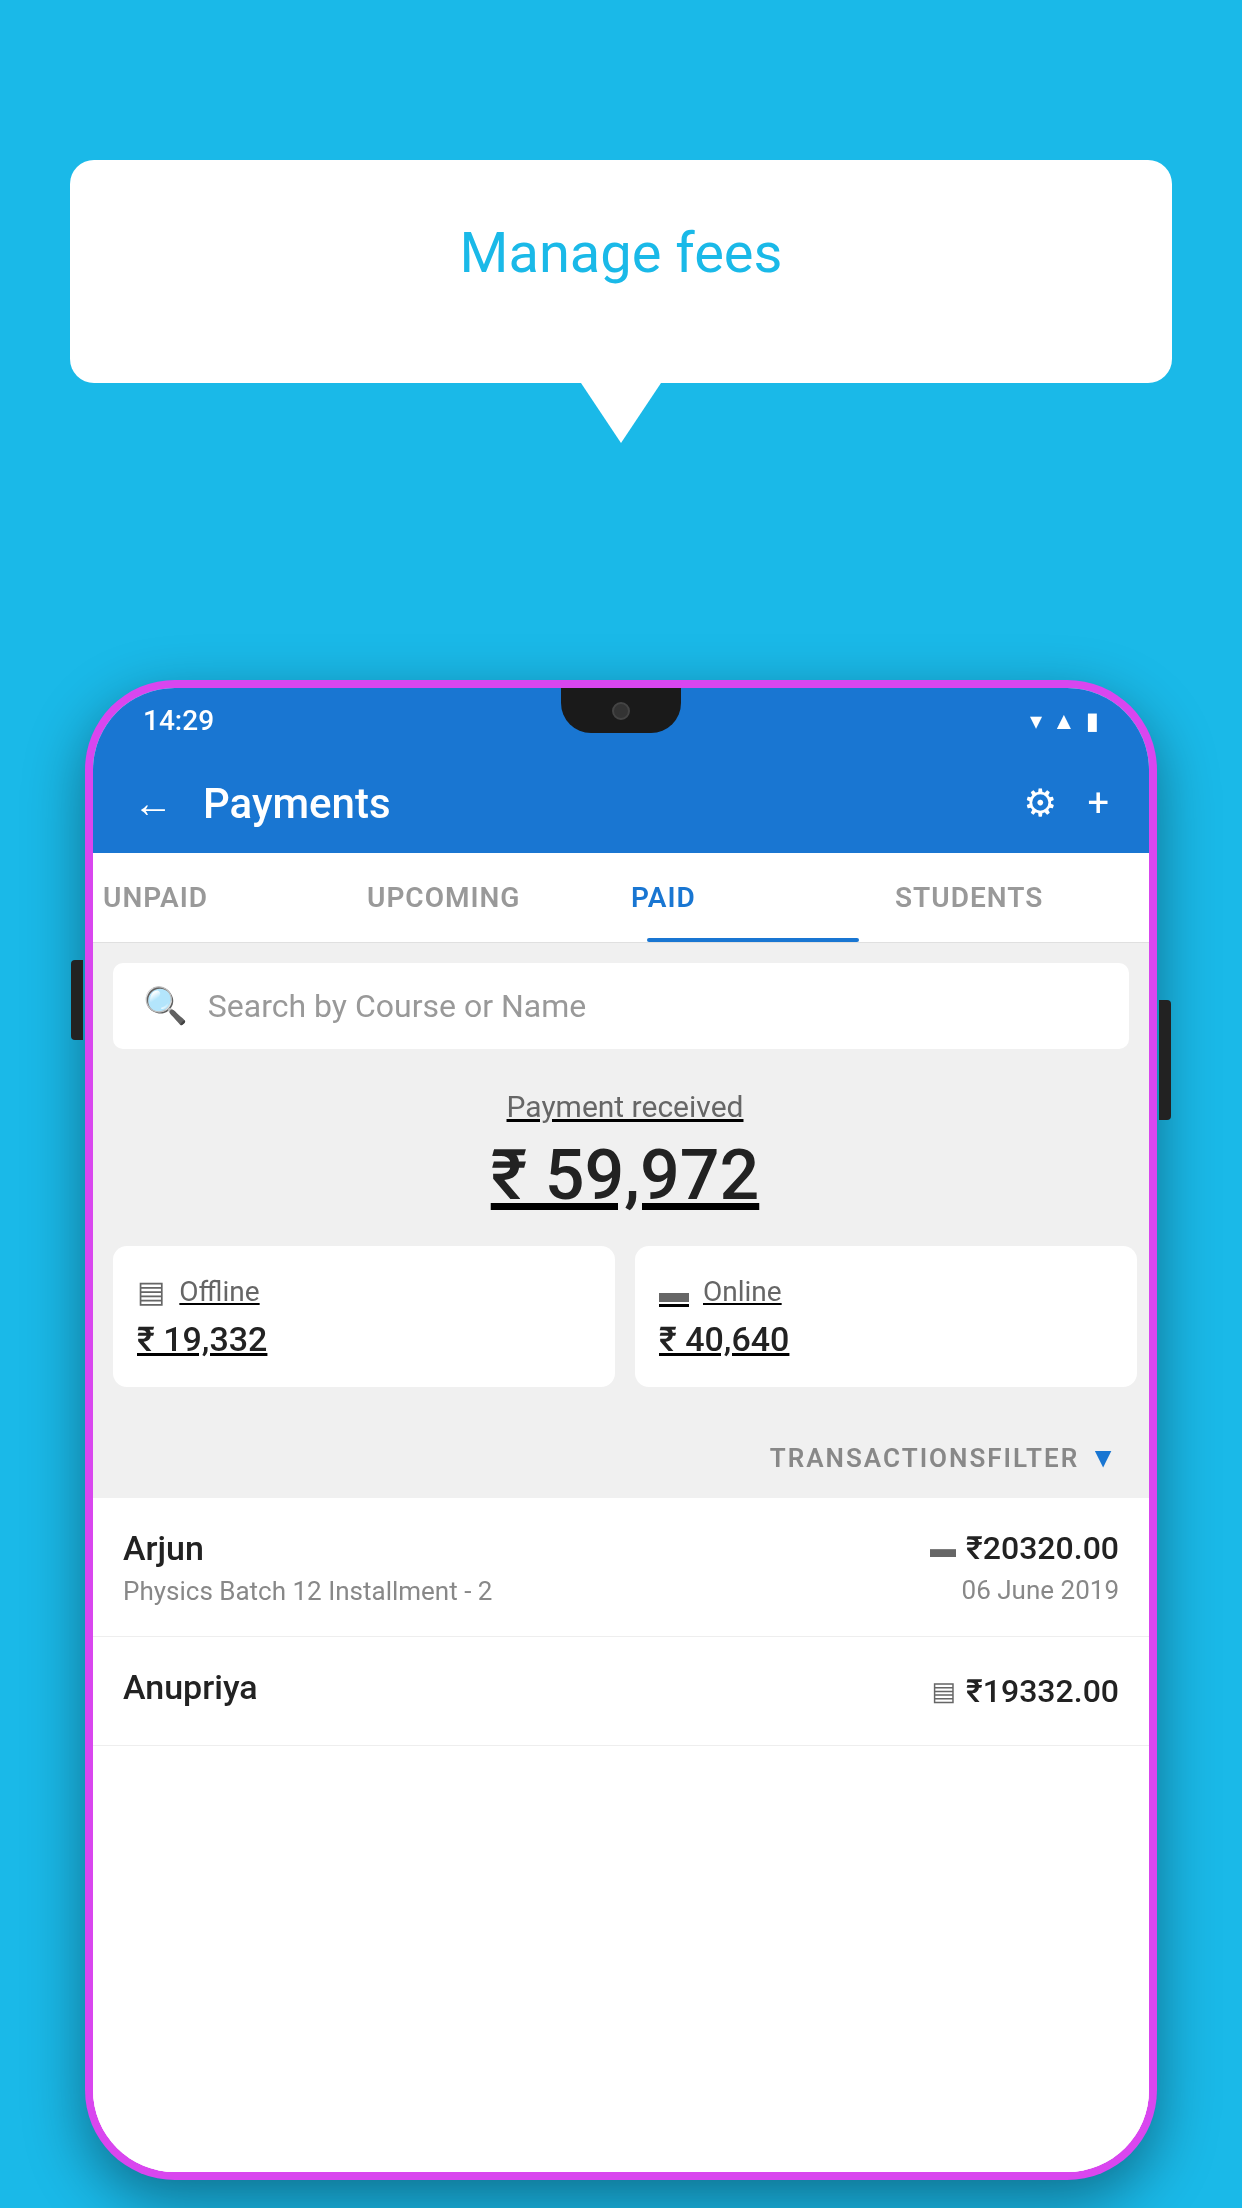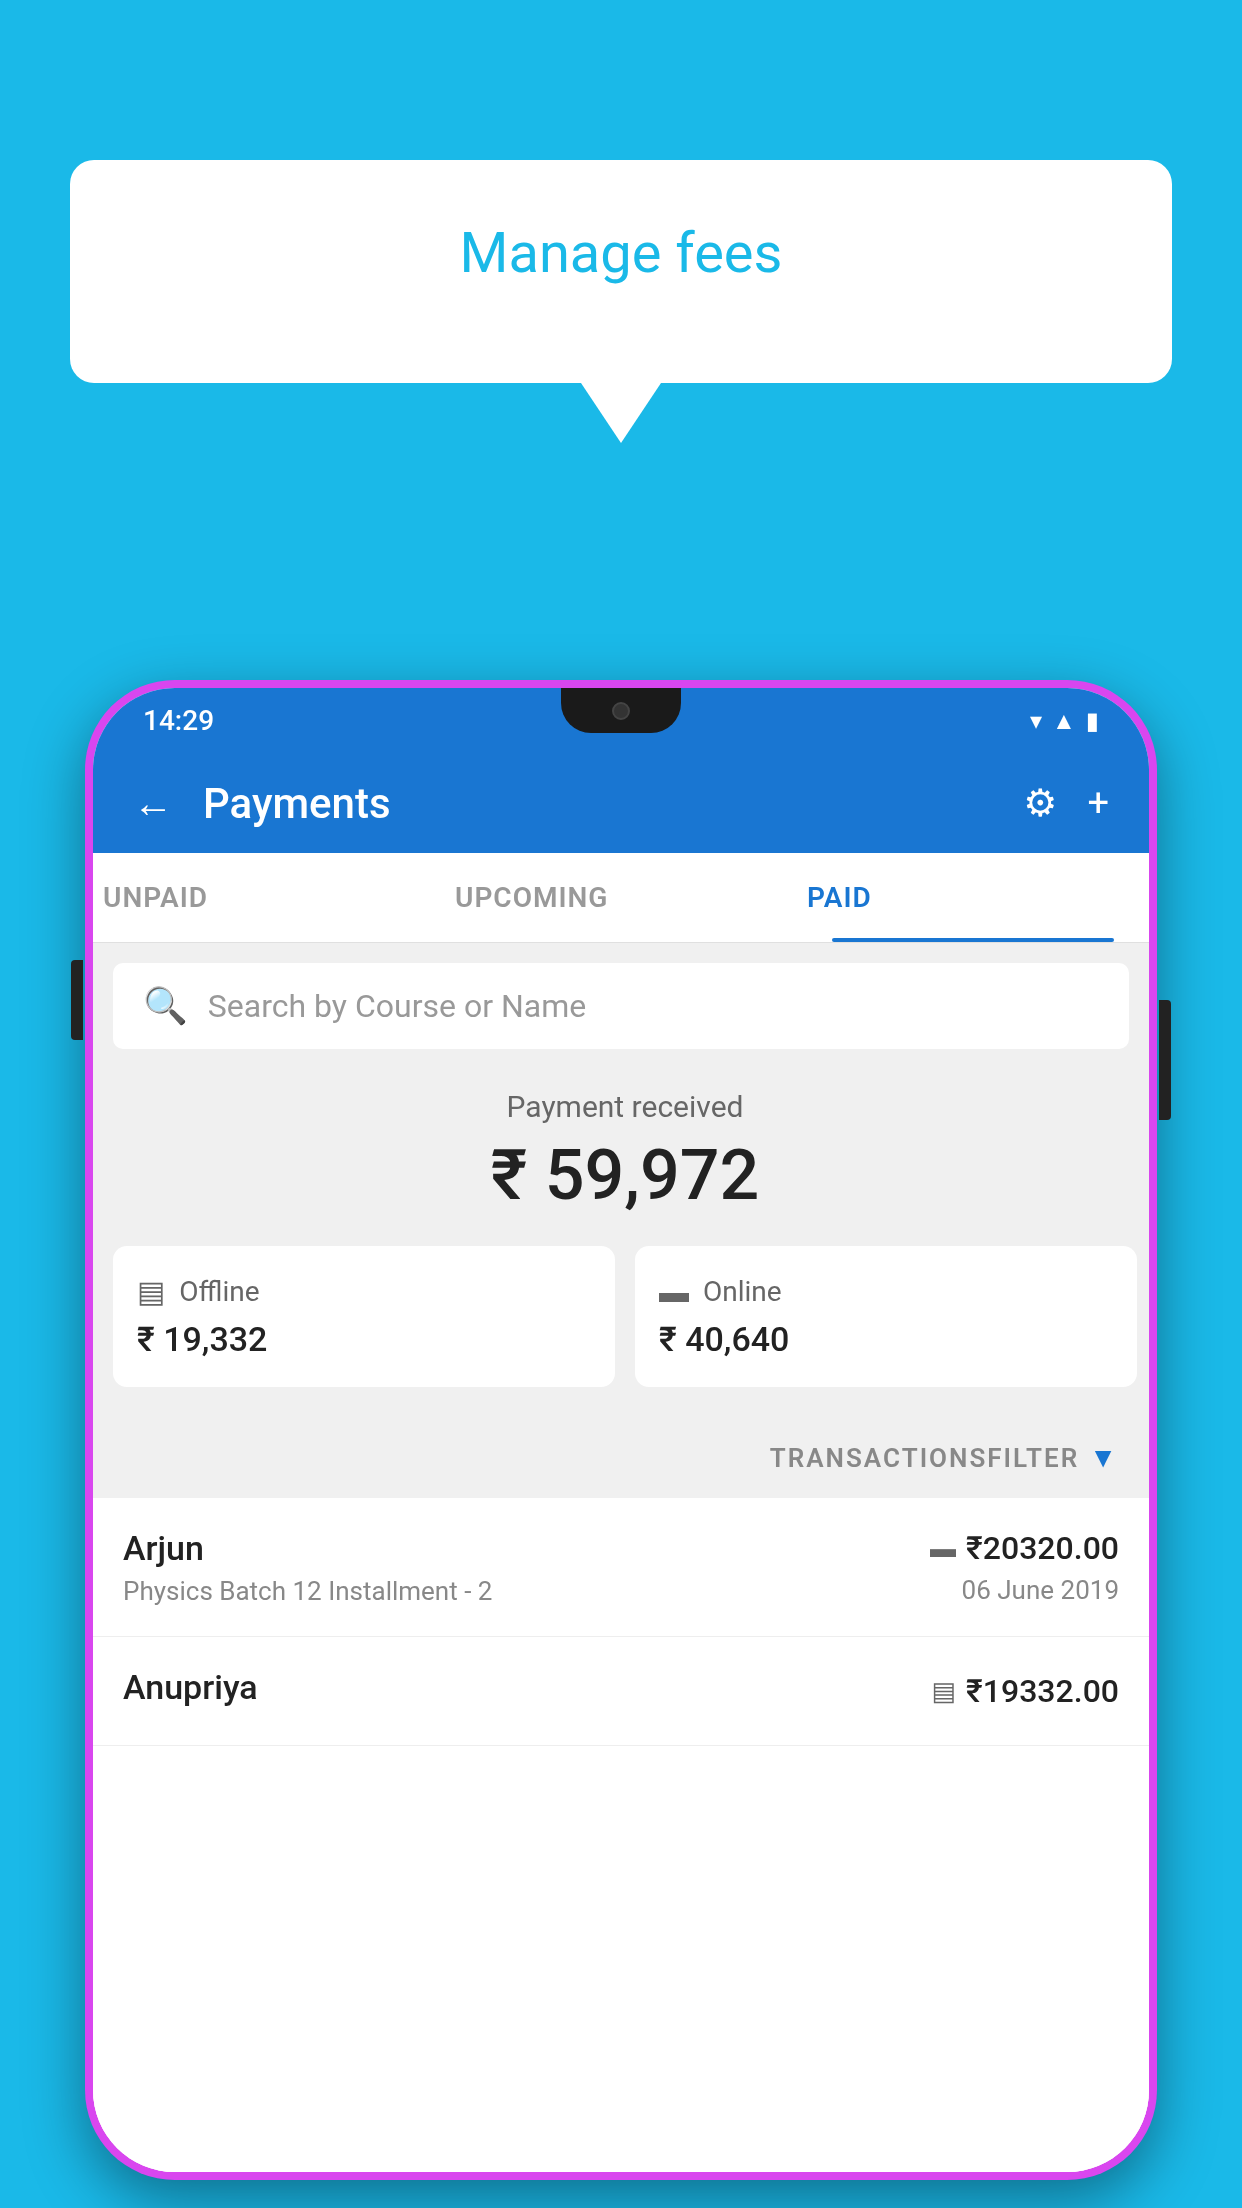--- a/index.html
+++ b/index.html
@@ -259,20 +259,21 @@
       color: #999;
       font-size: 32px;
     }
 
     
     .payment-summary {
       background: #f0f0f0;
       padding: 40px 12px 30px 20px;
       text-align: center;
       flex-shrink: 0;
+      text-decoration: underline;
     }
 
     .payment-received-label {
       font-size: 30px;
       color: #666;
       margin-bottom: 10px;
     }
 
     .payment-amount {
       font-size: 70px;
@@ -443,20 +444,21 @@
         <div class="app-bar-actions">
           <span class="action-icon">⚙</span>
           <span class="action-icon">+</span>
         </div>
       </div>
 
       <div class="tabs-bar">
         <div class="tab">UNPAID</div>
         <div class="tab">UPCOMING</div>
         <div class="tab active">PAID</div>
+        <div class="tab">STUDENTS</div>
       </div>
 
       <div class="content">
 
         <div class="search-container">
           <span class="search-icon-el">🔍</span>
           <span class="search-placeholder">Search by Course or Name</span>
         </div>
 
         <div class="payment-summary">

